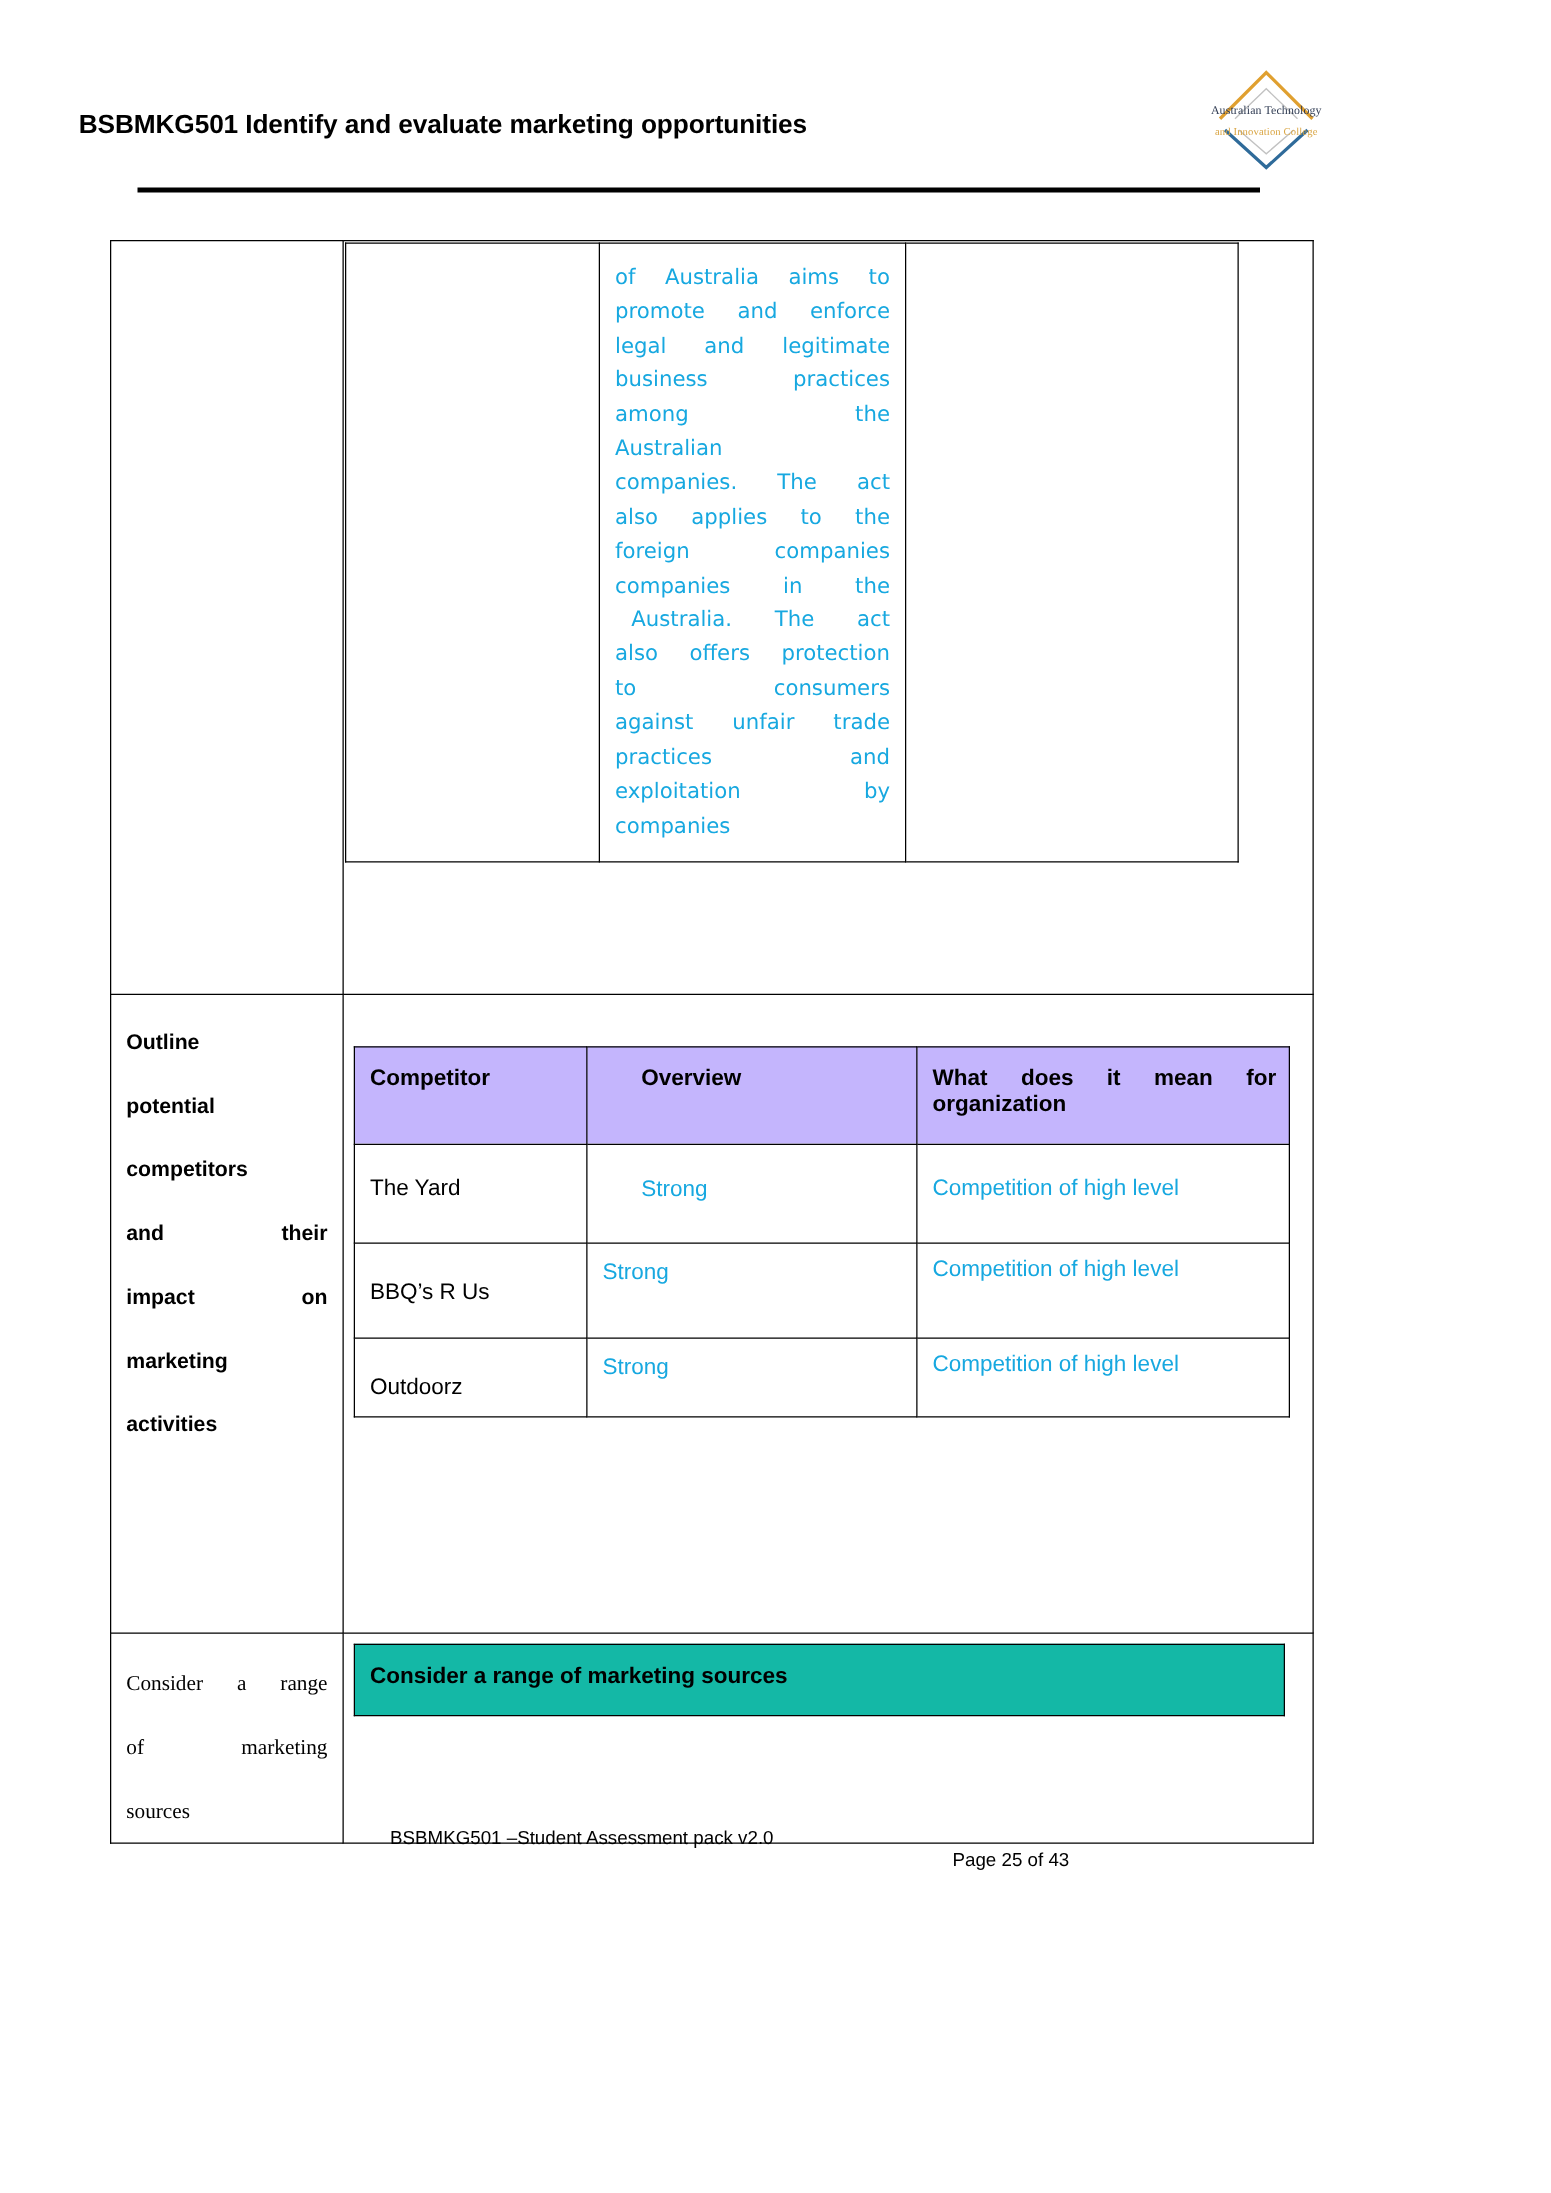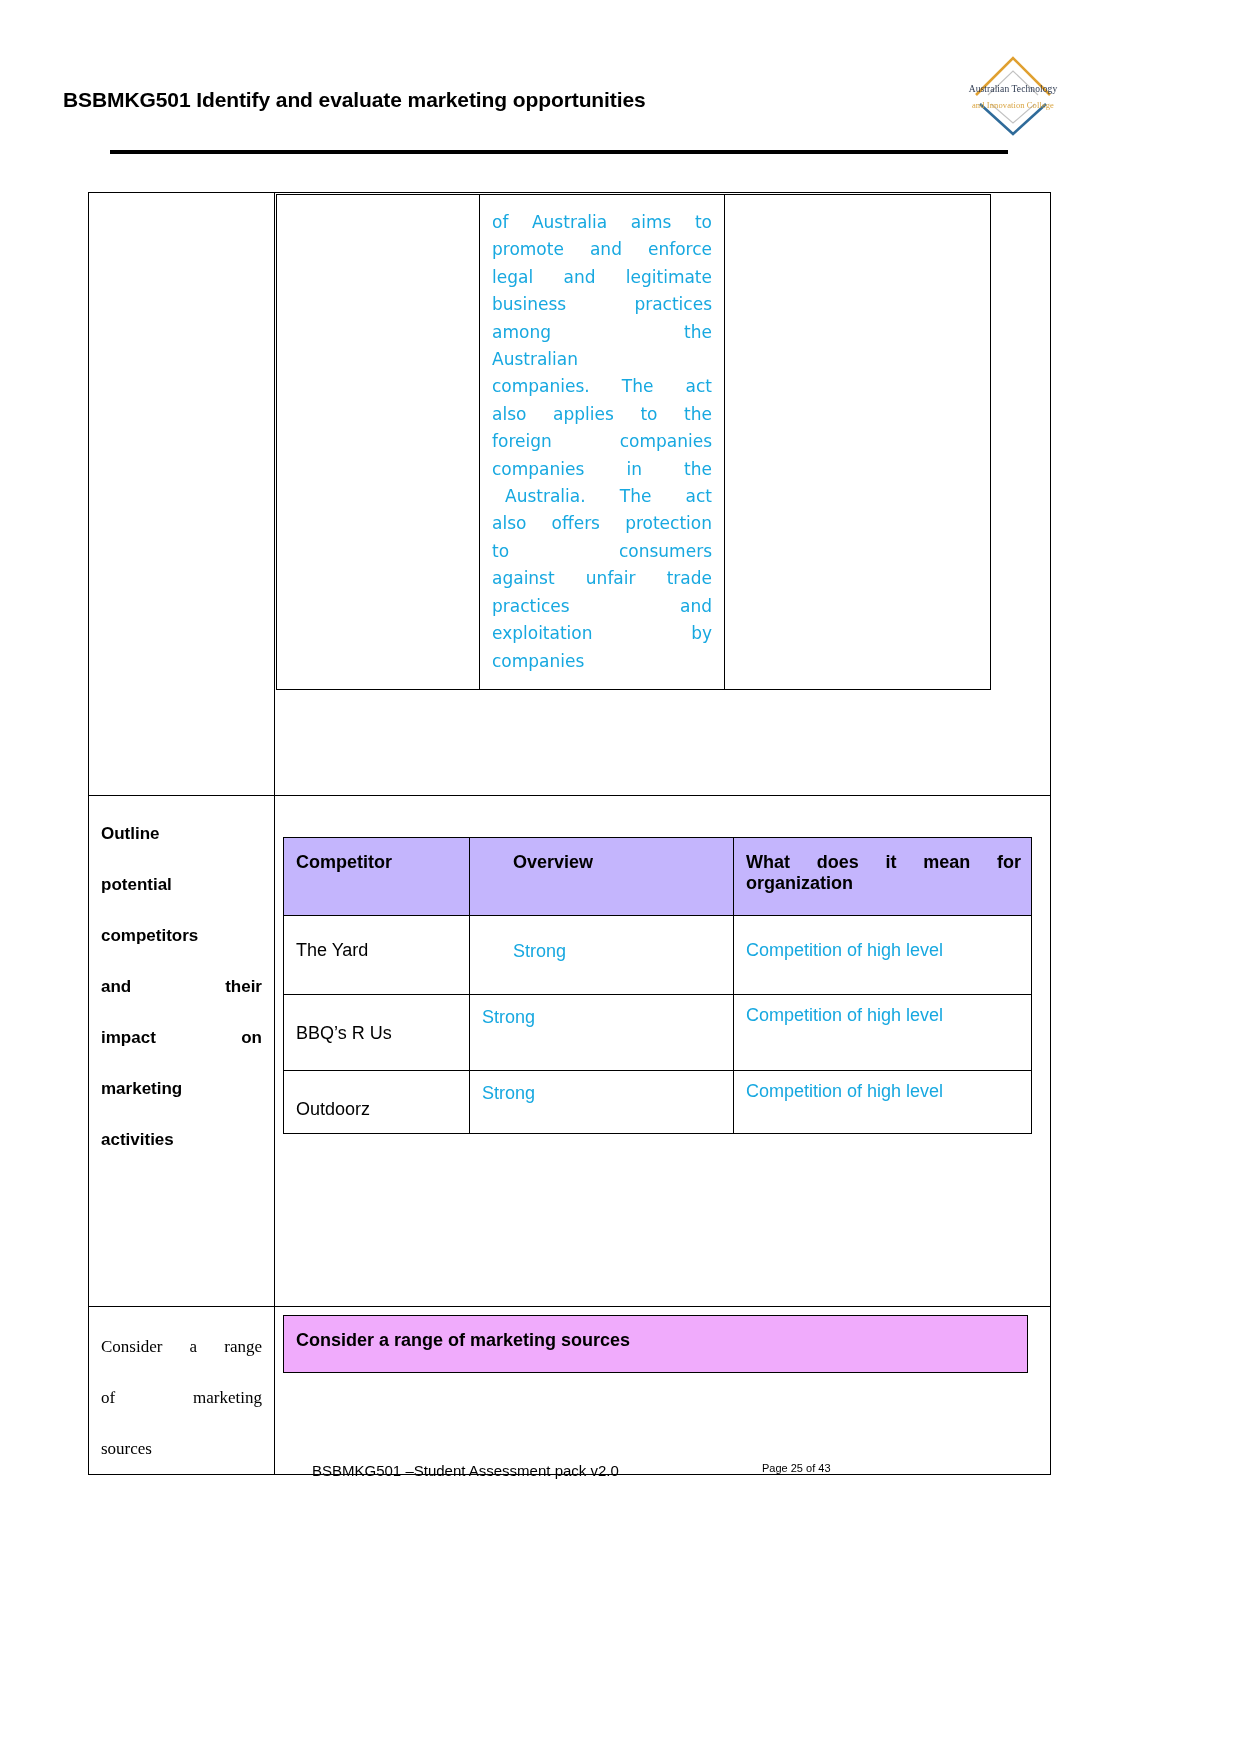--- a/index.html
+++ b/index.html
@@ -226,21 +226,21 @@
   .row3-left { height: 160px; margin-left: 29px; }
   .src-table {
     border-collapse: collapse;
     table-layout: fixed;
     width: 745px;
     margin: 8px 0 0 8px;
   }
   .src-table td {
     border: 1px solid #000000;
     padding: 0;
-    background: #f0abfc;
+    background: #14b8a6;
     vertical-align: top;
   }
   .src-title-cell { height: 56px; }
   .src-title-cell .t {
     font-size: 18px;
     font-weight: bold;
     padding: 14px 0 0 12px;
   }
   .src-head-cell { height: 95px; }
   .src-head-cell .t {
@@ -264,22 +264,22 @@
   .footer-left {
     position: absolute;
     left: 312px;
     top: 0;
     font-size: 15px;
     white-space: nowrap;
   }
   .footer-right {
     position: absolute;
     left: 762px;
-    top: 0;
-    font-size: 11px;
+    top: 18px;
+    font-size: 15px;
     white-space: nowrap;
   }
 </style>
 </head>
 <body>
 
 <div class="page-header">
   <div class="doc-title">BSBMKG501 Identify and evaluate marketing opportunities</div>
 
   <div class="logo-wrap">

